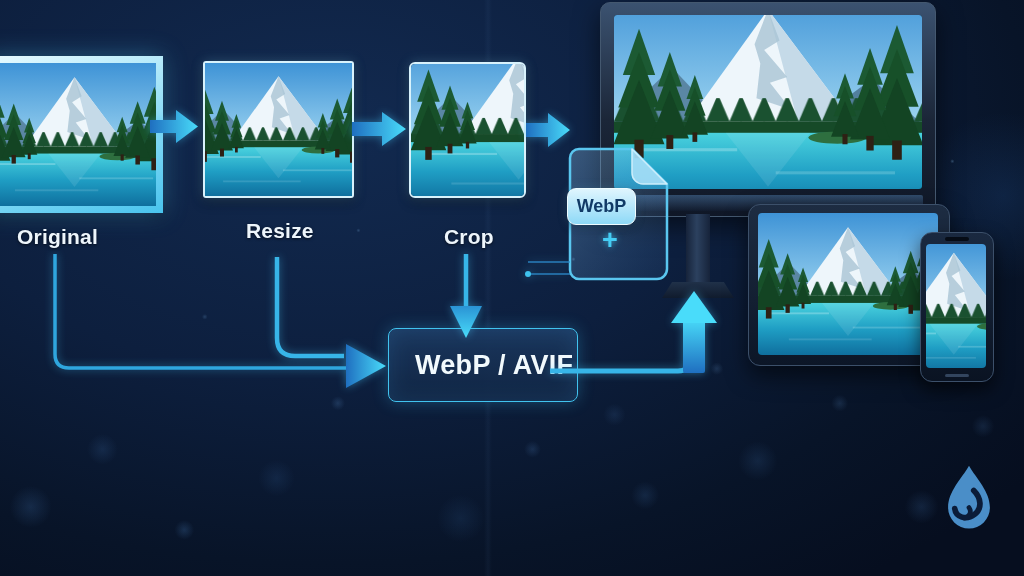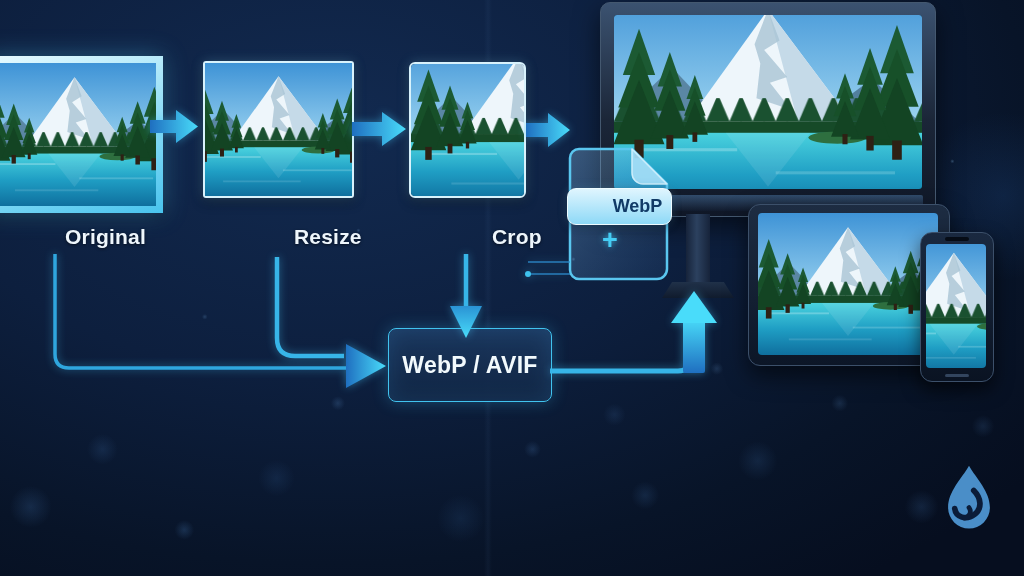--- a/index.html
+++ b/index.html
@@ -39,21 +39,21 @@
   .thumb-original{left:-14px;top:56px;width:163px;height:143px;z-index:3;padding:7px;
     background:linear-gradient(160deg,#e9fbff,#8eddf6 55%,#49c4ee);
     box-shadow:0 0 22px rgba(80,190,240,.40),0 4px 14px rgba(0,0,0,.45);}
   .thumb-resize{left:203px;top:61px;width:147px;height:133px;z-index:3;
     border:2px solid #d8f2fc;border-radius:3px;
     box-shadow:0 0 12px rgba(120,200,245,.28),0 4px 12px rgba(0,0,0,.45);}
   .thumb-crop{left:409px;top:62px;width:113px;height:132px;z-index:3;
     border:2px solid #d8f2fc;border-radius:6px;overflow:hidden;
     box-shadow:0 0 12px rgba(120,200,245,.28),0 4px 12px rgba(0,0,0,.45);}
   .step-label{z-index:3;color:#eef6fc;font-size:21px;font-weight:600;letter-spacing:.2px;
-    text-shadow:0 1px 3px rgba(0,0,0,.6);margin-left:48px;}
+    text-shadow:0 1px 3px rgba(0,0,0,.6);}
   
   .monitor{left:600px;top:2px;width:334px;height:213px;z-index:2;border-radius:10px;
     background:linear-gradient(180deg,#3b5270,#1b2638 55%,#0f1727);
     border:1px solid #44586f;box-shadow:0 10px 26px rgba(0,0,0,.55);}
   .monitor-screen{left:13px;top:12px;width:308px;height:174px;border-radius:3px;overflow:hidden;
     background:#0a1524;box-shadow:inset 0 0 0 1px rgba(0,0,0,.6);}
   .monitor-chin{left:12px;bottom:5px;width:310px;height:16px;border-radius:2px;
     background:linear-gradient(180deg,rgba(96,150,205,.40),rgba(30,55,90,.10));}
   .stand-neck{left:686px;top:214px;width:24px;height:74px;z-index:2;
     background:linear-gradient(90deg,#16233a,#2c415f 45%,#16233a);}
@@ -68,32 +68,32 @@
     background:linear-gradient(180deg,#1a2940,#0a1322);
     border:1px solid #3c506a;box-shadow:0 8px 18px rgba(0,0,0,.6);}
   .phone-screen{left:5px;top:11px;width:60px;height:124px;border-radius:4px;overflow:hidden;background:#0a1524;}
   .phone-notch{left:24px;top:4px;width:24px;height:4px;border-radius:2px;background:#060c16;}
   .phone-bar{left:24px;bottom:4px;width:24px;height:3px;border-radius:2px;background:#33455e;}
   
   .file-wrap{left:568px;top:147px;width:101px;height:135px;z-index:4;}
   .badge{z-index:5;display:flex;align-items:center;justify-content:center;border-radius:9px;
     background:linear-gradient(180deg,#dff5fe,#8ed9f7);border:1px solid #eefbff;
     color:#113a66;font-size:18px;font-weight:700;
-    box-shadow:0 3px 9px rgba(0,10,30,.45),0 0 10px rgba(120,210,250,.25);padding-left:36px;}
+    box-shadow:0 3px 9px rgba(0,10,30,.45),0 0 10px rgba(120,210,250,.25);}
   .badge-webp{left:567px;top:188px;width:67px;height:35px;}
   .badge-avif{left:612px;top:224px;width:64px;height:35px;}
   .plus-sign{left:598px;top:226px;width:24px;height:28px;z-index:5;color:#45cdf4;
     font-size:27px;font-weight:700;line-height:28px;text-align:center;
     text-shadow:0 0 6px rgba(70,205,244,.7);}
   
   .output-box{left:388px;top:328px;width:162px;height:72px;z-index:3;border-radius:8px;
     background:linear-gradient(180deg,rgba(27,56,95,.92),rgba(17,38,68,.92));
-    border:1.5px solid #41c3ef;display:flex;align-items:center;justify-content:center;
+    border:1.5px solid #41c3ef;display:flex;align-items:center;justify-content:flex-start;
     box-shadow:0 0 16px rgba(60,190,240,.30), inset 0 0 22px rgba(70,160,230,.16);
-    color:#f2fafd;font-size:23px;font-weight:700;letter-spacing:.3px;}
+    color:#f2fafd;font-size:27px;font-weight:700;letter-spacing:.3px;padding-left:26px;}
   .flow{position:absolute;left:0;top:0;z-index:5;pointer-events:none;
     filter:drop-shadow(0 0 4px rgba(70,200,250,.45));}
   .logo{left:940px;top:462px;width:58px;height:76px;z-index:2;opacity:.96;}
 </style>
 </head>
 <body>
 
 <svg width="0" height="0" style="position:absolute" aria-hidden="true">
   <defs>
     <linearGradient id="skyg" x1="0" y1="0" x2="0" y2="1">
@@ -187,21 +187,21 @@
         <use href="#landscape"></use>
       </svg>
   </div>
   <div class="abs thumb-crop">
     <svg class="fit" viewBox="0 14 84 106" preserveAspectRatio="xMidYMid slice">
         <use href="#landscape"></use>
       </svg>
   </div>
 
   <div class="abs step-label" style="left:17px;top:225px;">Original</div>
-  <div class="abs step-label" style="left:246px;top:225px;">Resize</div>
+  <div class="abs step-label" style="left:246px;top:219px;">Resize</div>
   <div class="abs step-label" style="left:444px;top:225px;text-align:center;">Crop</div>
 
   <div class="abs file-wrap">
     <svg class="fit" viewBox="0 0 101 135">
       <path d="M11,2 H64 L99,37 V122 a10,10 0 0 1 -10,10 H11 a9,9 0 0 1 -9,-9 V11 a9,9 0 0 1 9,-9 Z" fill="url(#fileg)" stroke="#5ac6ef" stroke-width="2.5" stroke-linejoin="round"></path>
       <path d="M64,2 V26 a11,11 0 0 0 11,11 H99 Z" fill="#a6dff7" fill-opacity="0.9" stroke="#cdeefb" stroke-width="1.5" stroke-linejoin="round"></path>
     </svg>
   </div>
   <div class="abs badge badge-webp">
     <span>WebP</span>

